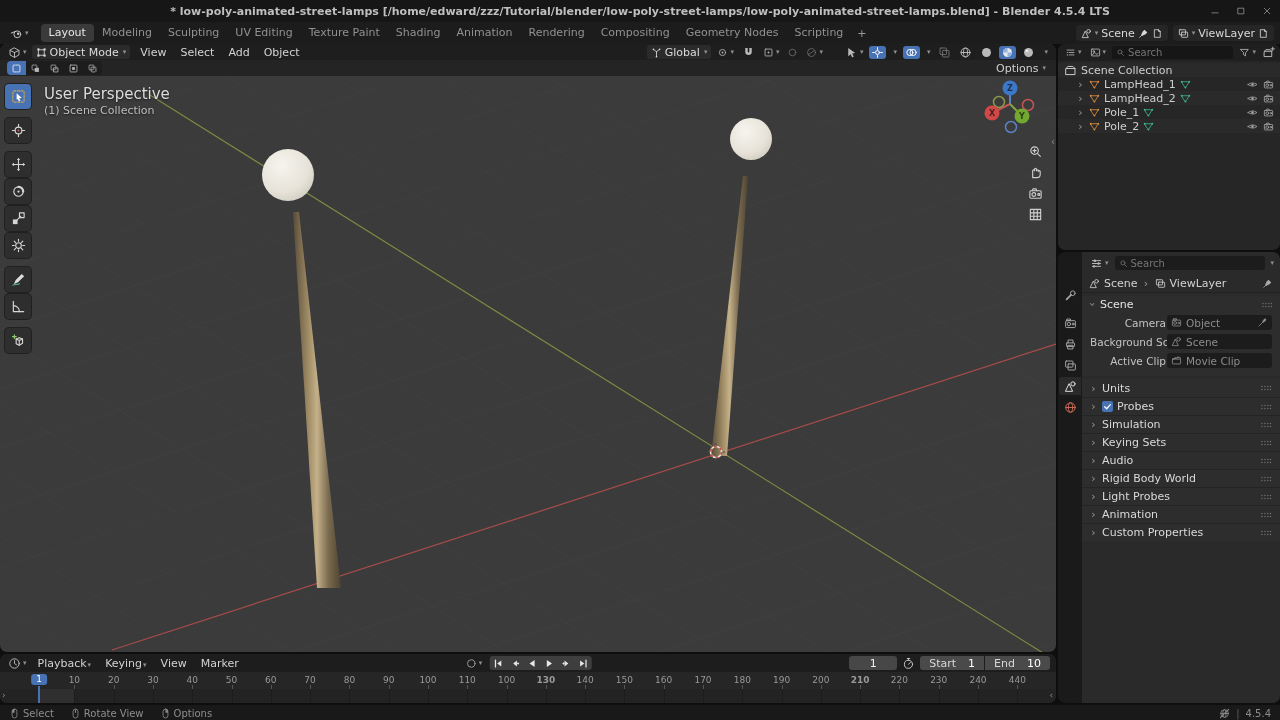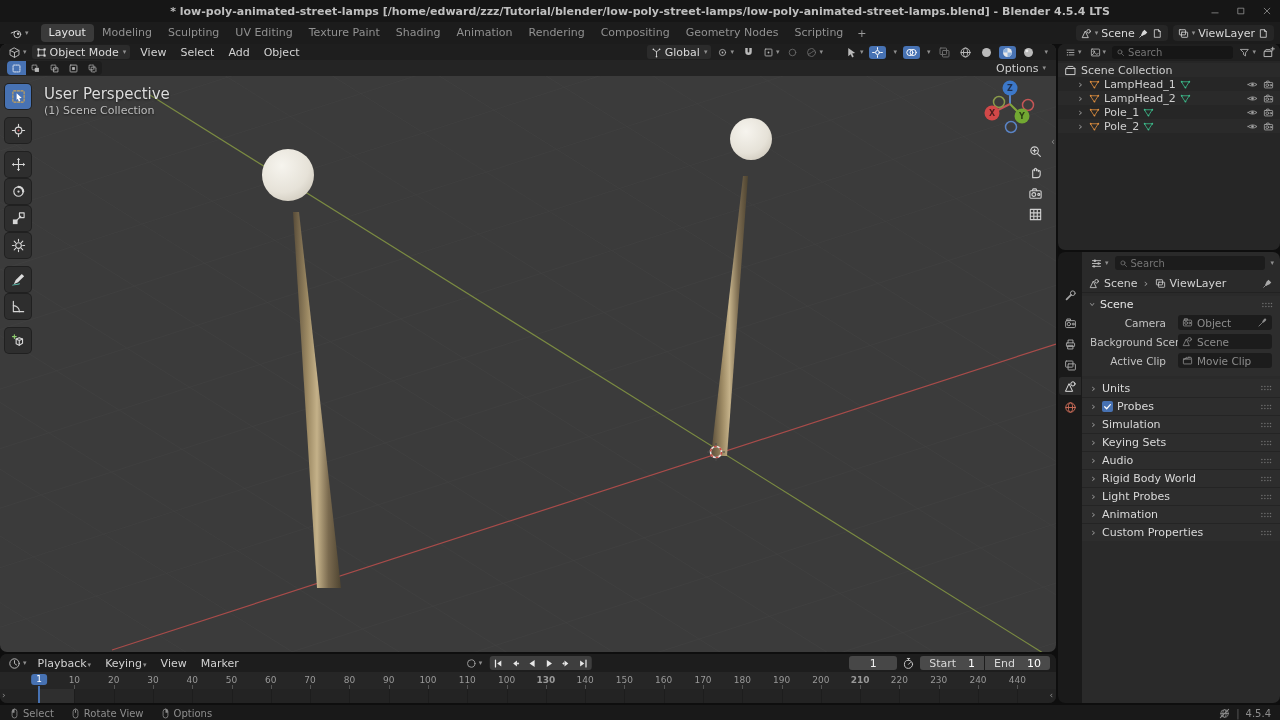--- a/index.html
+++ b/index.html
@@ -81,21 +81,21 @@
   .pcontent{flex:1;background:#2a2a2a;border-radius:0 7px 7px 0;display:flex;flex-direction:column;overflow:hidden}
   .pc-header{height:22px;display:flex;align-items:center;gap:4px;padding:0 6px}
   .pc-search{flex:1;background:#1c1c1c;border-radius:3px;height:14px;display:flex;align-items:center;gap:3px;padding:0 4px;color:#7c7c7c}
   .pc-search input{background:none;border:none;outline:none;color:#bdbdbd;font-size:10px;width:100%;font-family:"DejaVu Sans",sans-serif}
   .pc-search input::placeholder{color:#757575}
   .pc-breadcrumb{height:19px;display:flex;align-items:center;gap:4px;padding:0 7px;color:#d2d2d2;border-bottom:1px solid #222}
   .scene-panel{background:#2d2d2d;margin-top:3px}
   .panel-head{height:17px;display:flex;align-items:center;gap:3px;padding:0 6px;color:#e4e4e4}
   .dots{margin-left:auto;color:#6f6f6f;width:14px;height:12px}
   .panel-body{padding:2px 8px 8px;display:flex;flex-direction:column;gap:4px}
-  .prow{display:flex;align-items:center;gap:12px}
+  .prow{display:flex;align-items:center;gap:1px}
   .prow .plabel{width:76px;text-align:right;color:#c3c3c3;flex:none;white-space:nowrap;font-size:10.5px}
   .pfield{flex:1;background:#1c1c1c;border-radius:3px;height:15px;display:flex;align-items:center;gap:4px;padding:0 4px;color:#8c8c8c}
   .pfield .val{flex:1;font-size:10.5px}
   .psec{height:18px;background:#2d2d2d;display:flex;align-items:center;gap:4px;padding:0 7px;border-top:1px solid #242424;color:#d9d9d9}
   .psec:first-of-type{margin-top:3px;border-top:none}
   .checkbox{width:11px;height:11px;background:#4772b3;border-radius:2px;display:inline-flex;align-items:center;justify-content:center}
   .checkbox .icon{width:9px;height:9px;color:#fff}
   
   .timeline{height:49px;background:#232323;border-radius:7px;overflow:hidden;position:relative}
   .tl-header{height:18px;background:#1d1d1d;display:flex;align-items:center;gap:2px;padding:0 6px;position:relative}

